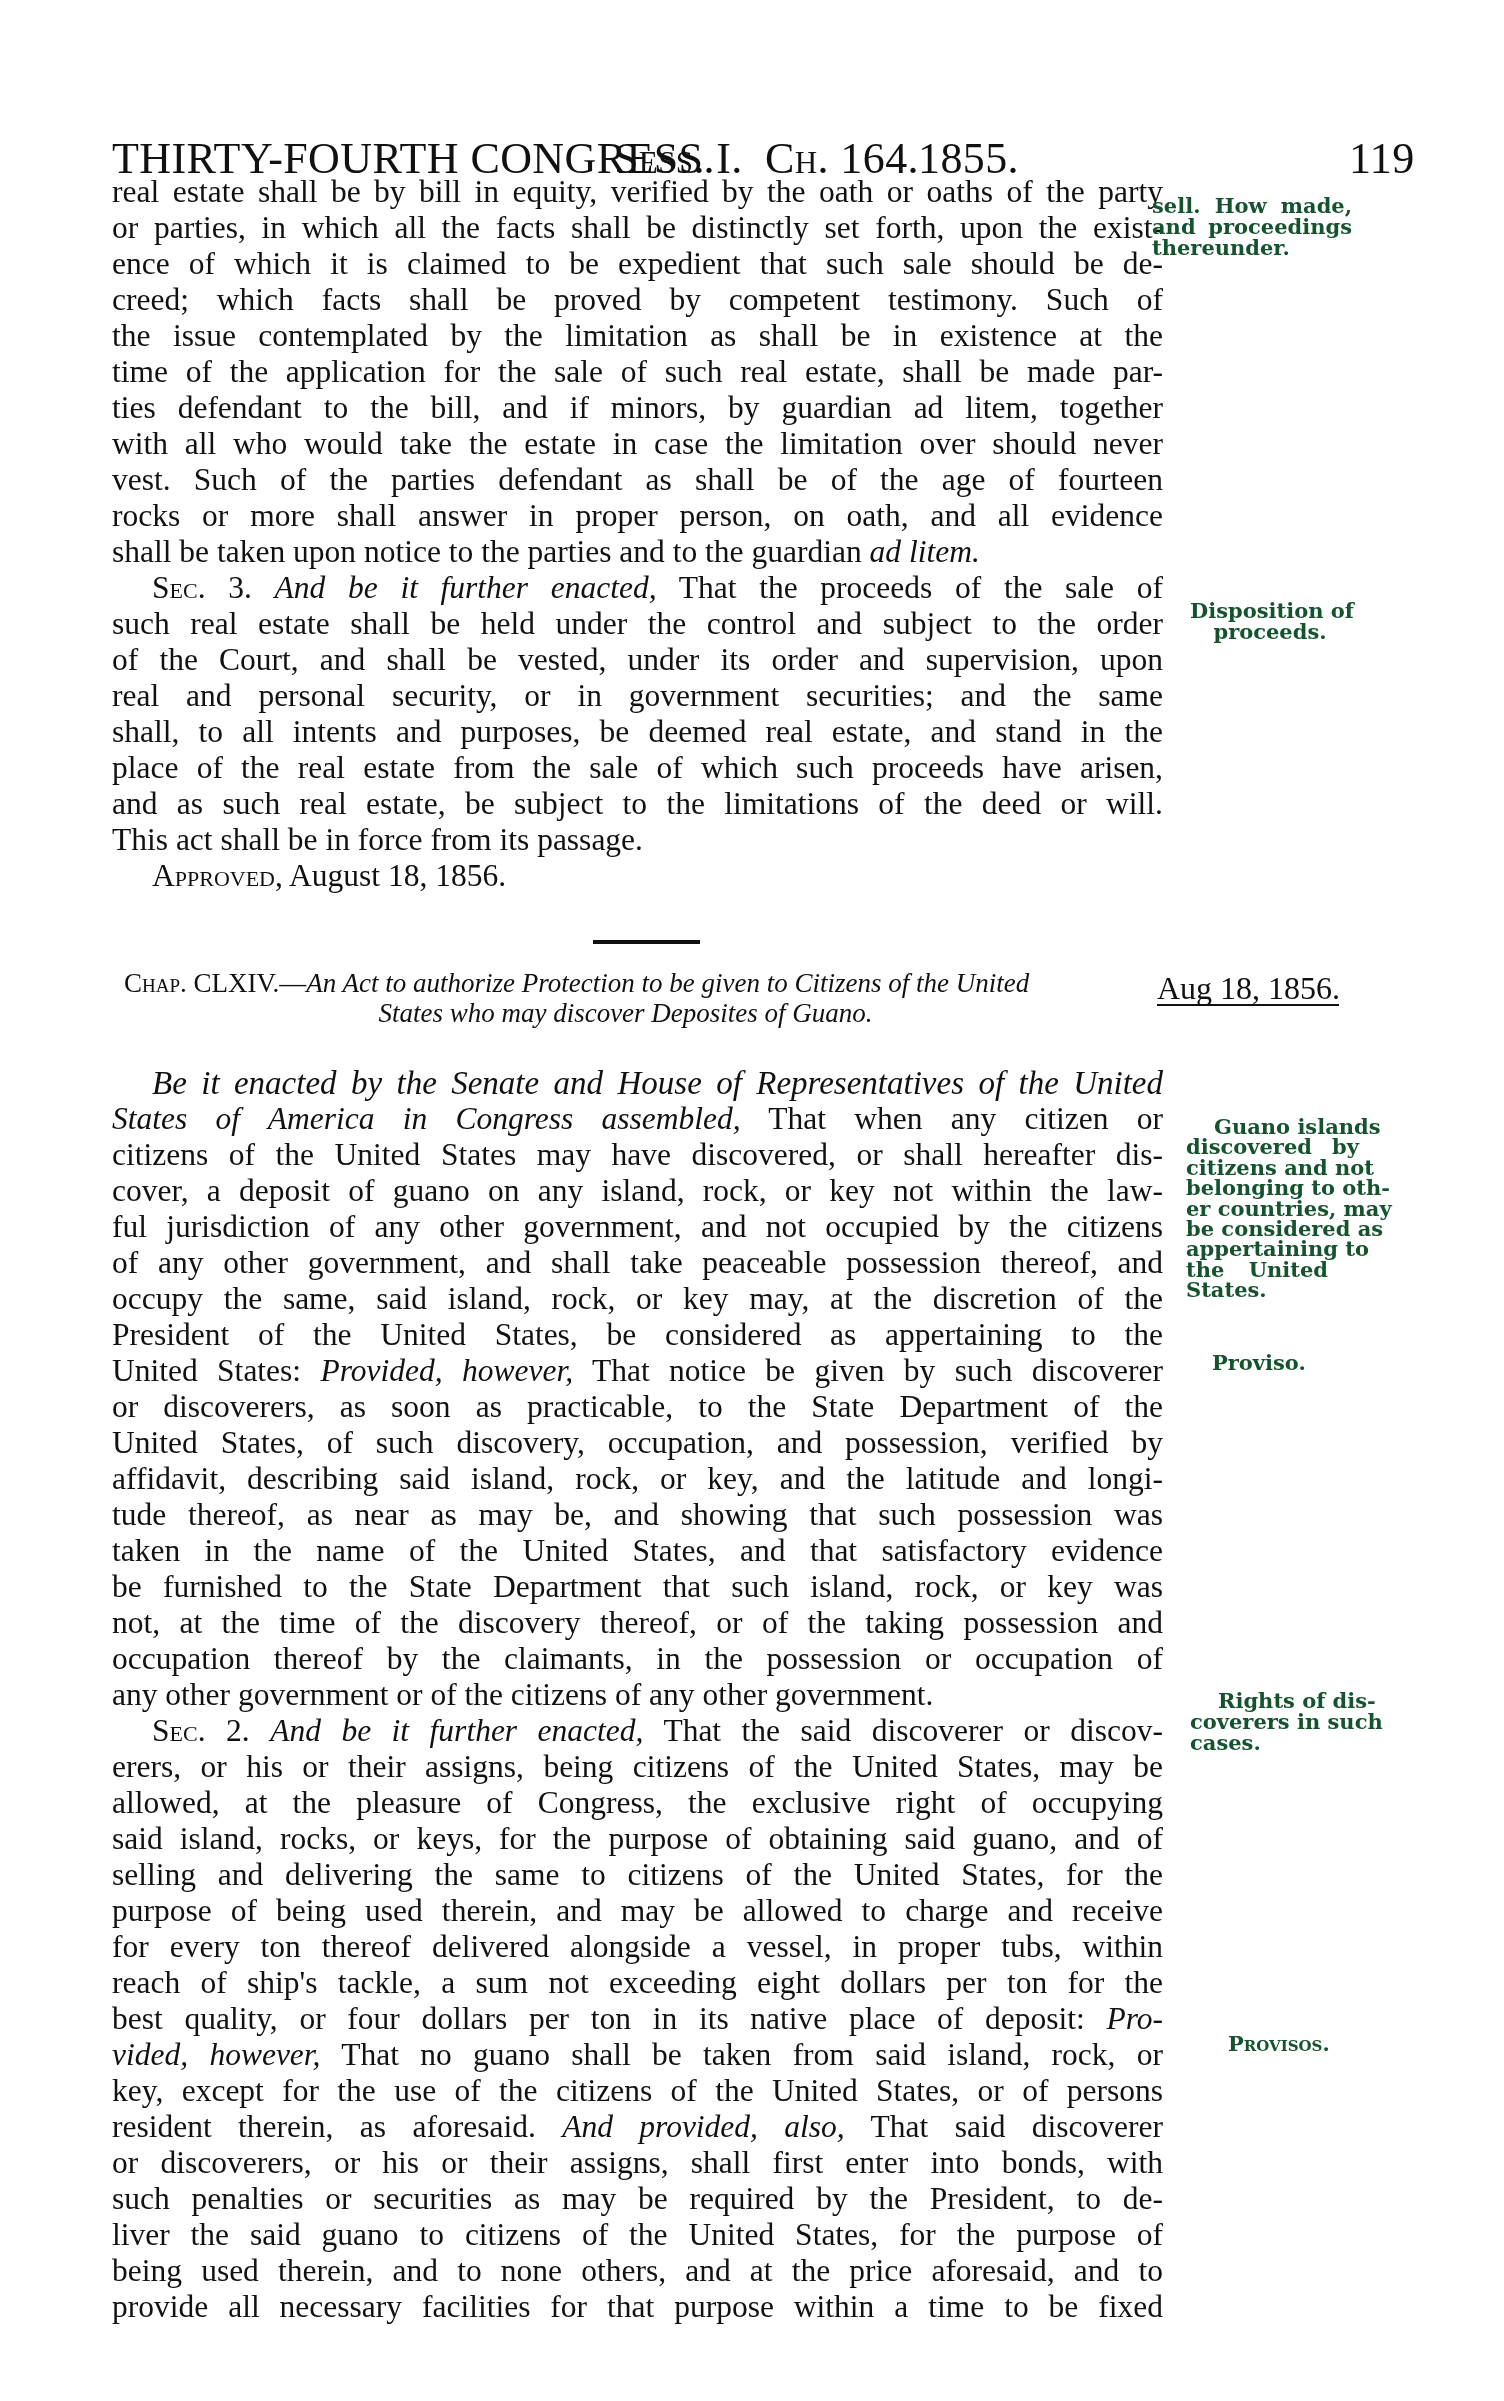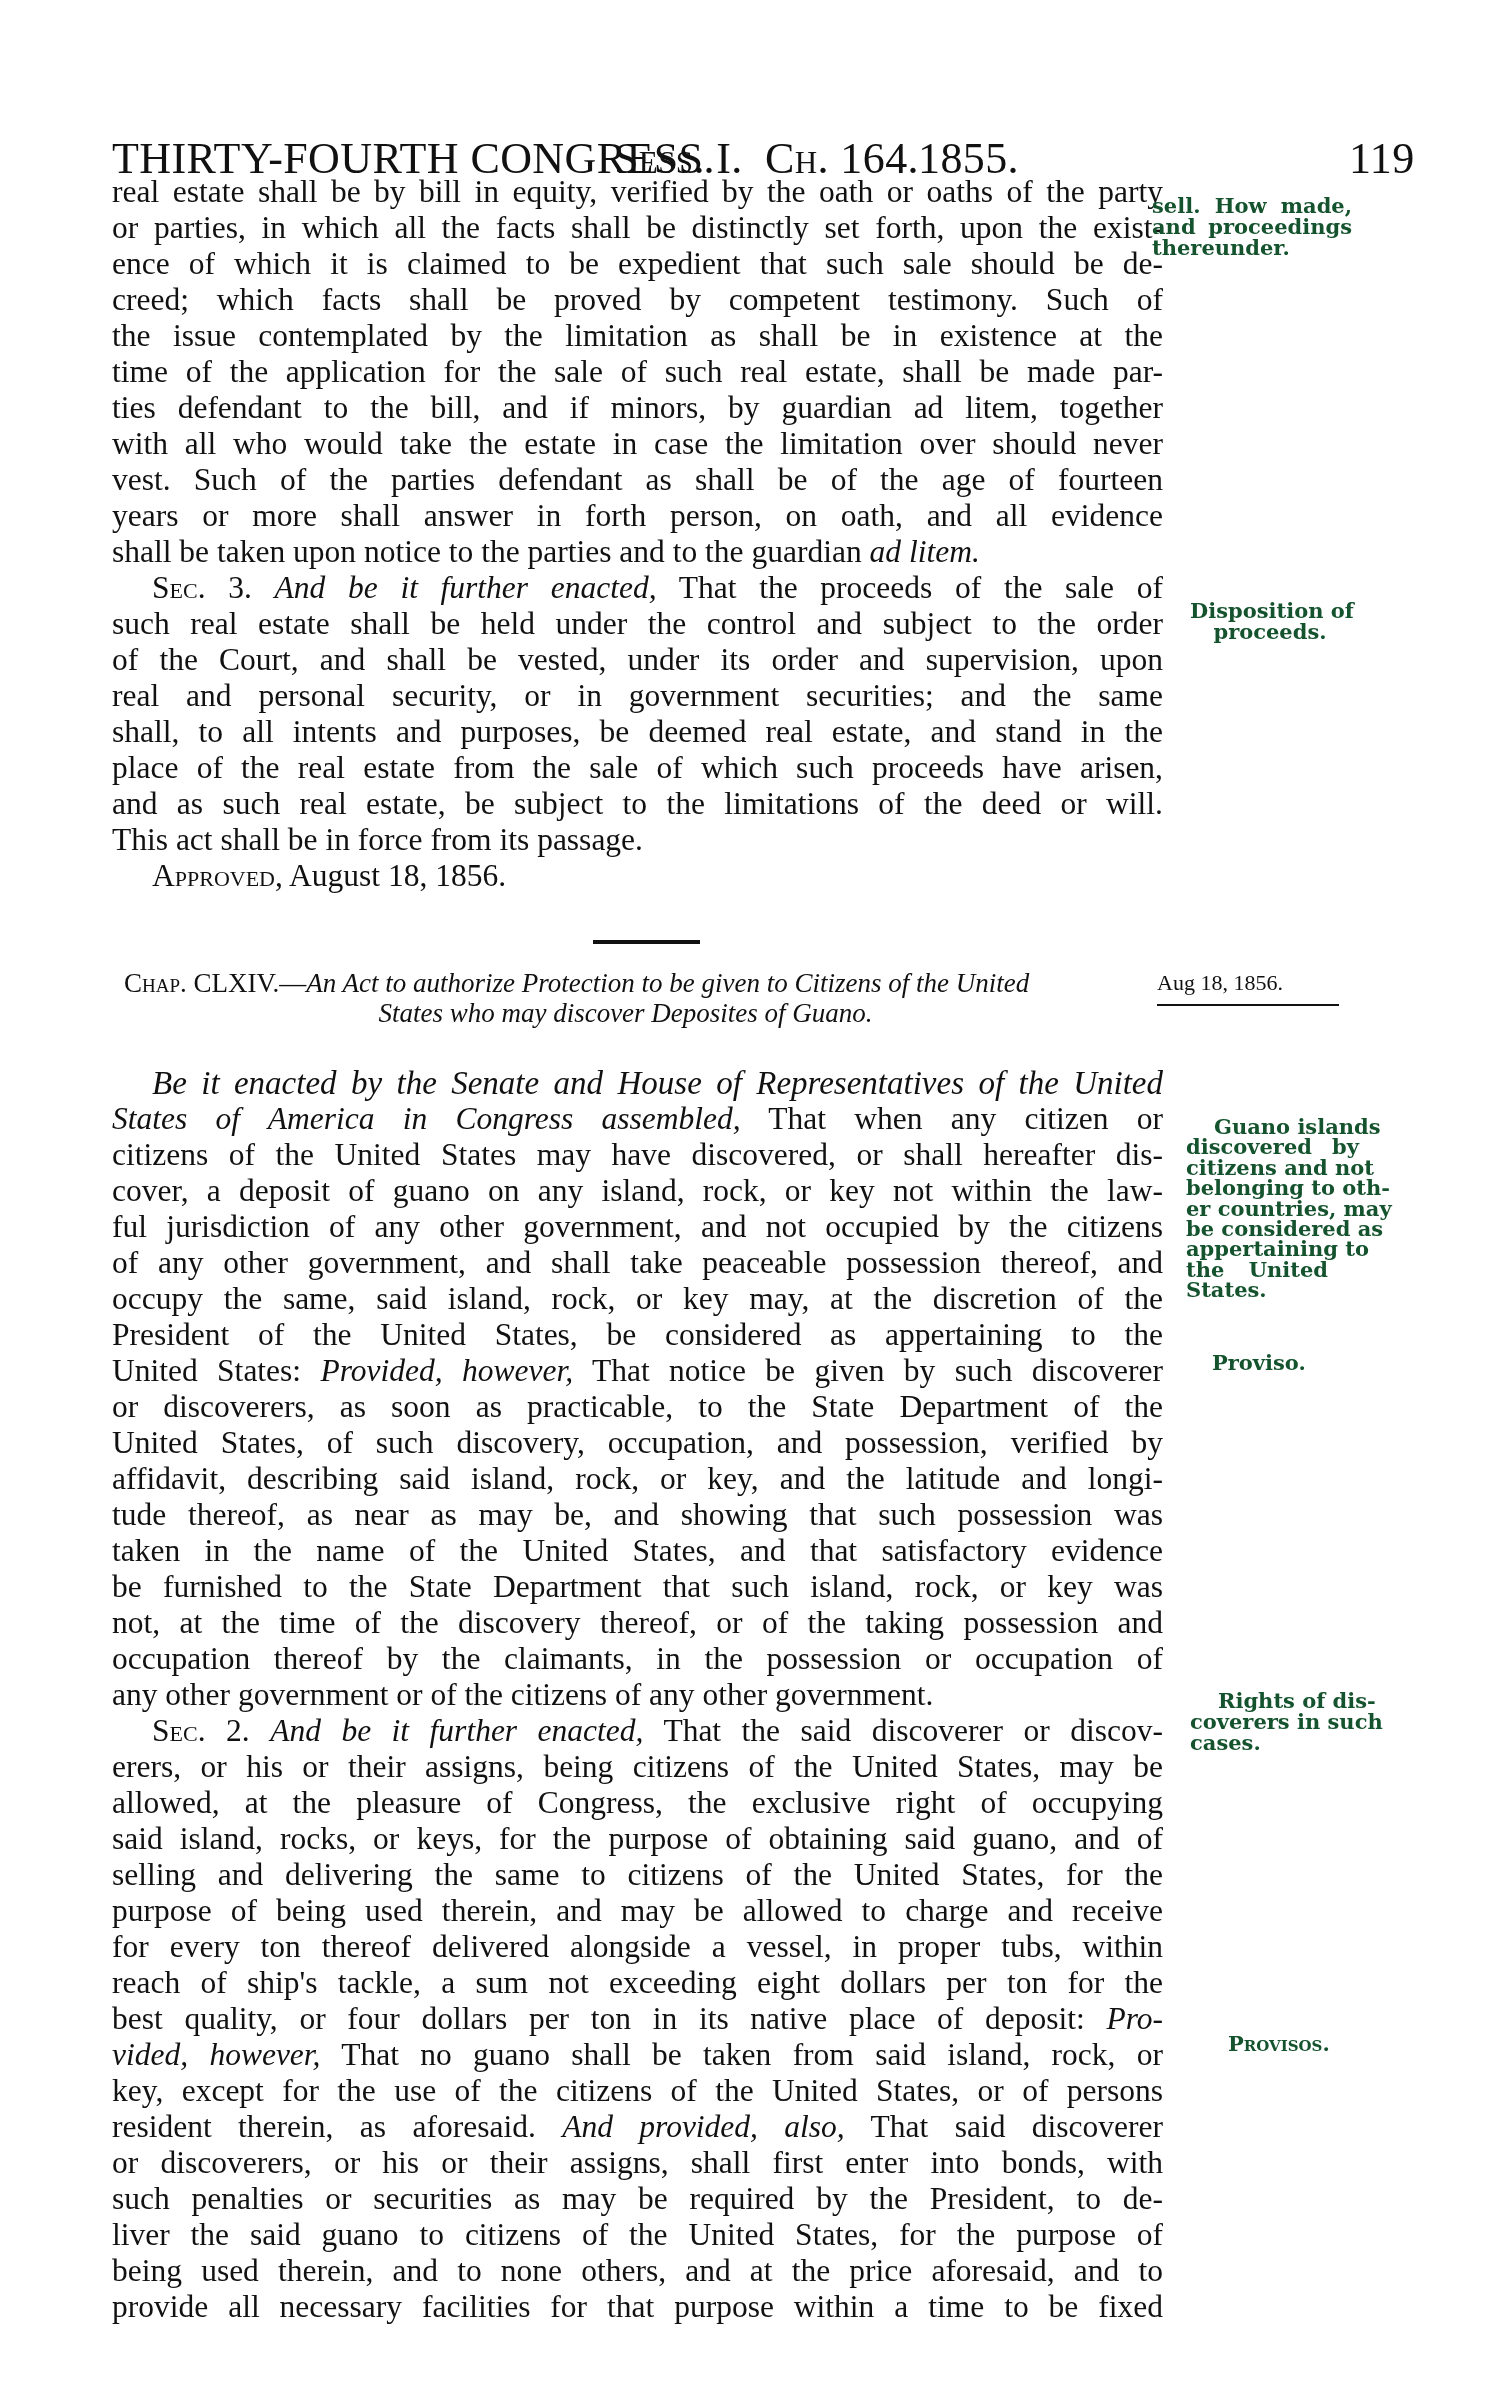--- a/index.html
+++ b/index.html
@@ -28,21 +28,21 @@
   }
   .margin-note .ml { display: block; white-space: nowrap; text-align: justify; text-align-last: justify; }
   .margin-note .ml.last { text-align-last: left; }
   .margin-note.center .ml { text-align: center; text-align-last: center; }
   .rule { position: absolute; background: #111; }
   .chap-title {
     position: absolute; left: 124px; width: 1003px; font-size: 27px; line-height: 30px;
   }
   .chap-title .l1 { display: block; white-space: nowrap; }
   .chap-title .l2 { display: block; white-space: nowrap; text-align: center; }
-  .date-note { position: absolute; left: 1157px; top: 970px; font-size: 22px; white-space: nowrap; }
+  .date-note { position: absolute; left: 1157px; top: 970px; font-size: 32px; white-space: nowrap; }
 </style>
 </head>
 <body>
 
 <div class="header">
   <span class="run" style="left:0;">THIRTY-FOURTH CONGRESS.</span>
   <span class="run sc" style="left:502px;">Sess. I.</span>
   <span class="run sc" style="left:653px;">Ch. 164.</span>
   <span class="run" style="left:806px;">1855.</span>
   <span class="run" style="left:1237px;">119</span>
@@ -51,21 +51,21 @@
 <div class="body-text" style="top:174px;">
   <span class="line">real estate shall be by bill in equity, verified by the oath or oaths of the party</span>
   <span class="line">or parties, in which all the facts shall be distinctly set forth, upon the exist-</span>
   <span class="line">ence of which it is claimed to be expedient that such sale should be de-</span>
   <span class="line">creed; which facts shall be proved by competent testimony. Such of</span>
   <span class="line">the issue contemplated by the limitation as shall be in existence at the</span>
   <span class="line">time of the application for the sale of such real estate, shall be made par-</span>
   <span class="line">ties defendant to the bill, and if minors, by guardian ad litem, together</span>
   <span class="line">with all who would take the estate in case the limitation over should never</span>
   <span class="line">vest. Such of the parties defendant as shall be of the age of fourteen</span>
-  <span class="line">years or more shall answer in forth person, on oath, and all evidence</span>
+  <span class="line">rocks or more shall answer in proper person, on oath, and all evidence</span>
   <span class="line last"><span>shall be taken upon notice to the parties and to the guardian </span><i>ad litem.</i></span>
 
   <span class="line indent"><span class="sc">Sec. 3.</span> <i>And be it further enacted,</i><span> That the proceeds of the sale of</span></span>
   <span class="line">such real estate shall be held under the control and subject to the order</span>
   <span class="line">of the Court, and shall be vested, under its order and supervision, upon</span>
   <span class="line">real and personal security, or in government securities; and the same</span>
   <span class="line">shall, to all intents and purposes, be deemed real estate, and stand in the</span>
   <span class="line">place of the real estate from the sale of which such proceeds have arisen,</span>
   <span class="line">and as such real estate, be subject to the limitations of the deed or will.</span>
   <span class="line last">This act shall be in force from its passage.</span>

